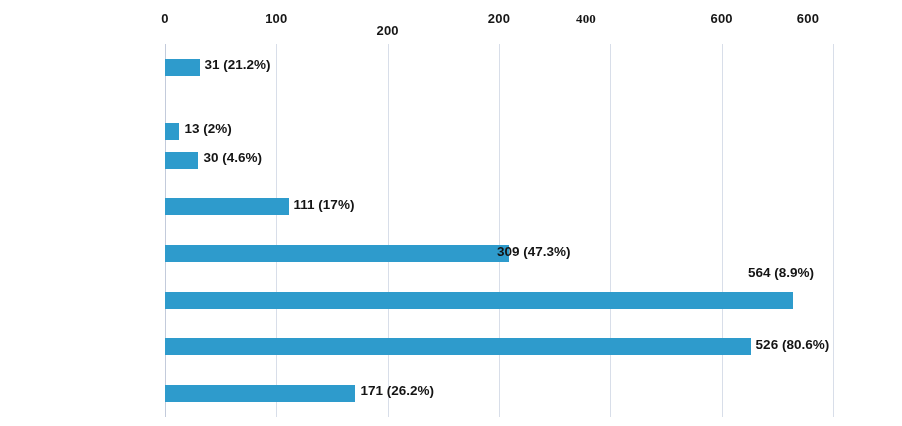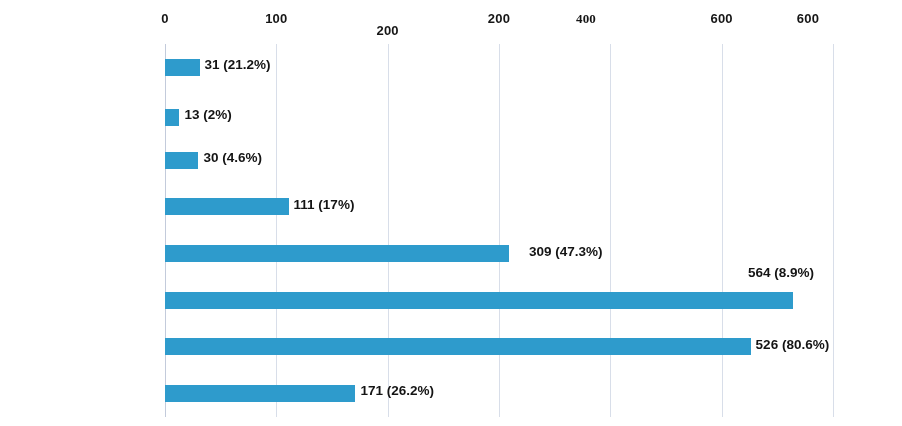--- a/index.html
+++ b/index.html
@@ -51,35 +51,35 @@
         <div class="gridline" style="left: 334px; background: rgb(216, 222, 233);"></div>
         <div class="gridline" style="left: 445.333px; background: rgb(216, 222, 233);"></div>
         <div class="gridline" style="left: 556.667px; background: rgb(216, 222, 233);"></div>
         <div class="gridline" style="left: 668px; background: rgb(216, 222, 233);"></div>
       </div>
     <div id="rows">
         <div class="row" style="top: 0px; height: 46.625px;">
           <div class="bar" title="2022年3月以前: 31 (4.7%)" style="width: 34.5133px; background: rgb(46, 155, 204);"></div>
           <div class="vallabel inline" style="left: 39.5133px;">31 (21.2%)</div>
         </div>
-        <div class="row" style="top: 50px; height: 46.625px;">
+        <div class="row" style="top: 64px; height: 46.625px;">
           <div class="bar" title="2022年4月: 13 (2%)" style="width: 14.4733px; background: rgb(46, 155, 204);"></div>
           <div class="vallabel inline" style="left: 19.4733px;">13 (2%)</div>
         </div>
         <div class="row" style="top: 93.25px; height: 46.625px;">
           <div class="bar" title="2022年5月: 30 (4.6%)" style="width: 33.4px; background: rgb(46, 155, 204);"></div>
           <div class="vallabel inline" style="left: 38.4px;">30 (4.6%)</div>
         </div>
         <div class="row" style="top: 139.875px; height: 46.625px;">
           <div class="bar" title="2022年6月: 111 (17%)" style="width: 123.58px; background: rgb(46, 155, 204);"></div>
           <div class="vallabel inline" style="left: 128.58px;">111 (17%)</div>
         </div>
         <div class="row" style="top: 186.5px; height: 46.625px;">
           <div class="bar" title="2022年7月: 309 (47.3%)" style="width: 344.02px; background: rgb(46, 155, 204);"></div>
-          <div class="vallabel inline" style="left: 364px;">309 (47.3%)</div>
+          <div class="vallabel inline" style="left: 332px;">309 (47.3%)</div>
         </div>
         <div class="row" style="top: 233.125px; height: 46.625px;">
           <div class="bar" title="2022年8月: 564 (86.4%)" style="width: 627.92px; background: rgb(46, 155, 204);"></div>
           <div class="vallabel above" style="left: 582.92px;">564 (8.9%)</div>
         </div>
         <div class="row" style="top: 279.75px; height: 46.625px;">
           <div class="bar" title="2022年9月: 526 (80.6%)" style="width: 585.613px; background: rgb(46, 155, 204);"></div>
           <div class="vallabel inline" style="left: 590.613px; text-align: right;">526 (80.6%)</div>
         </div>
         <div class="row" style="top: 326.375px; height: 46.625px;">

